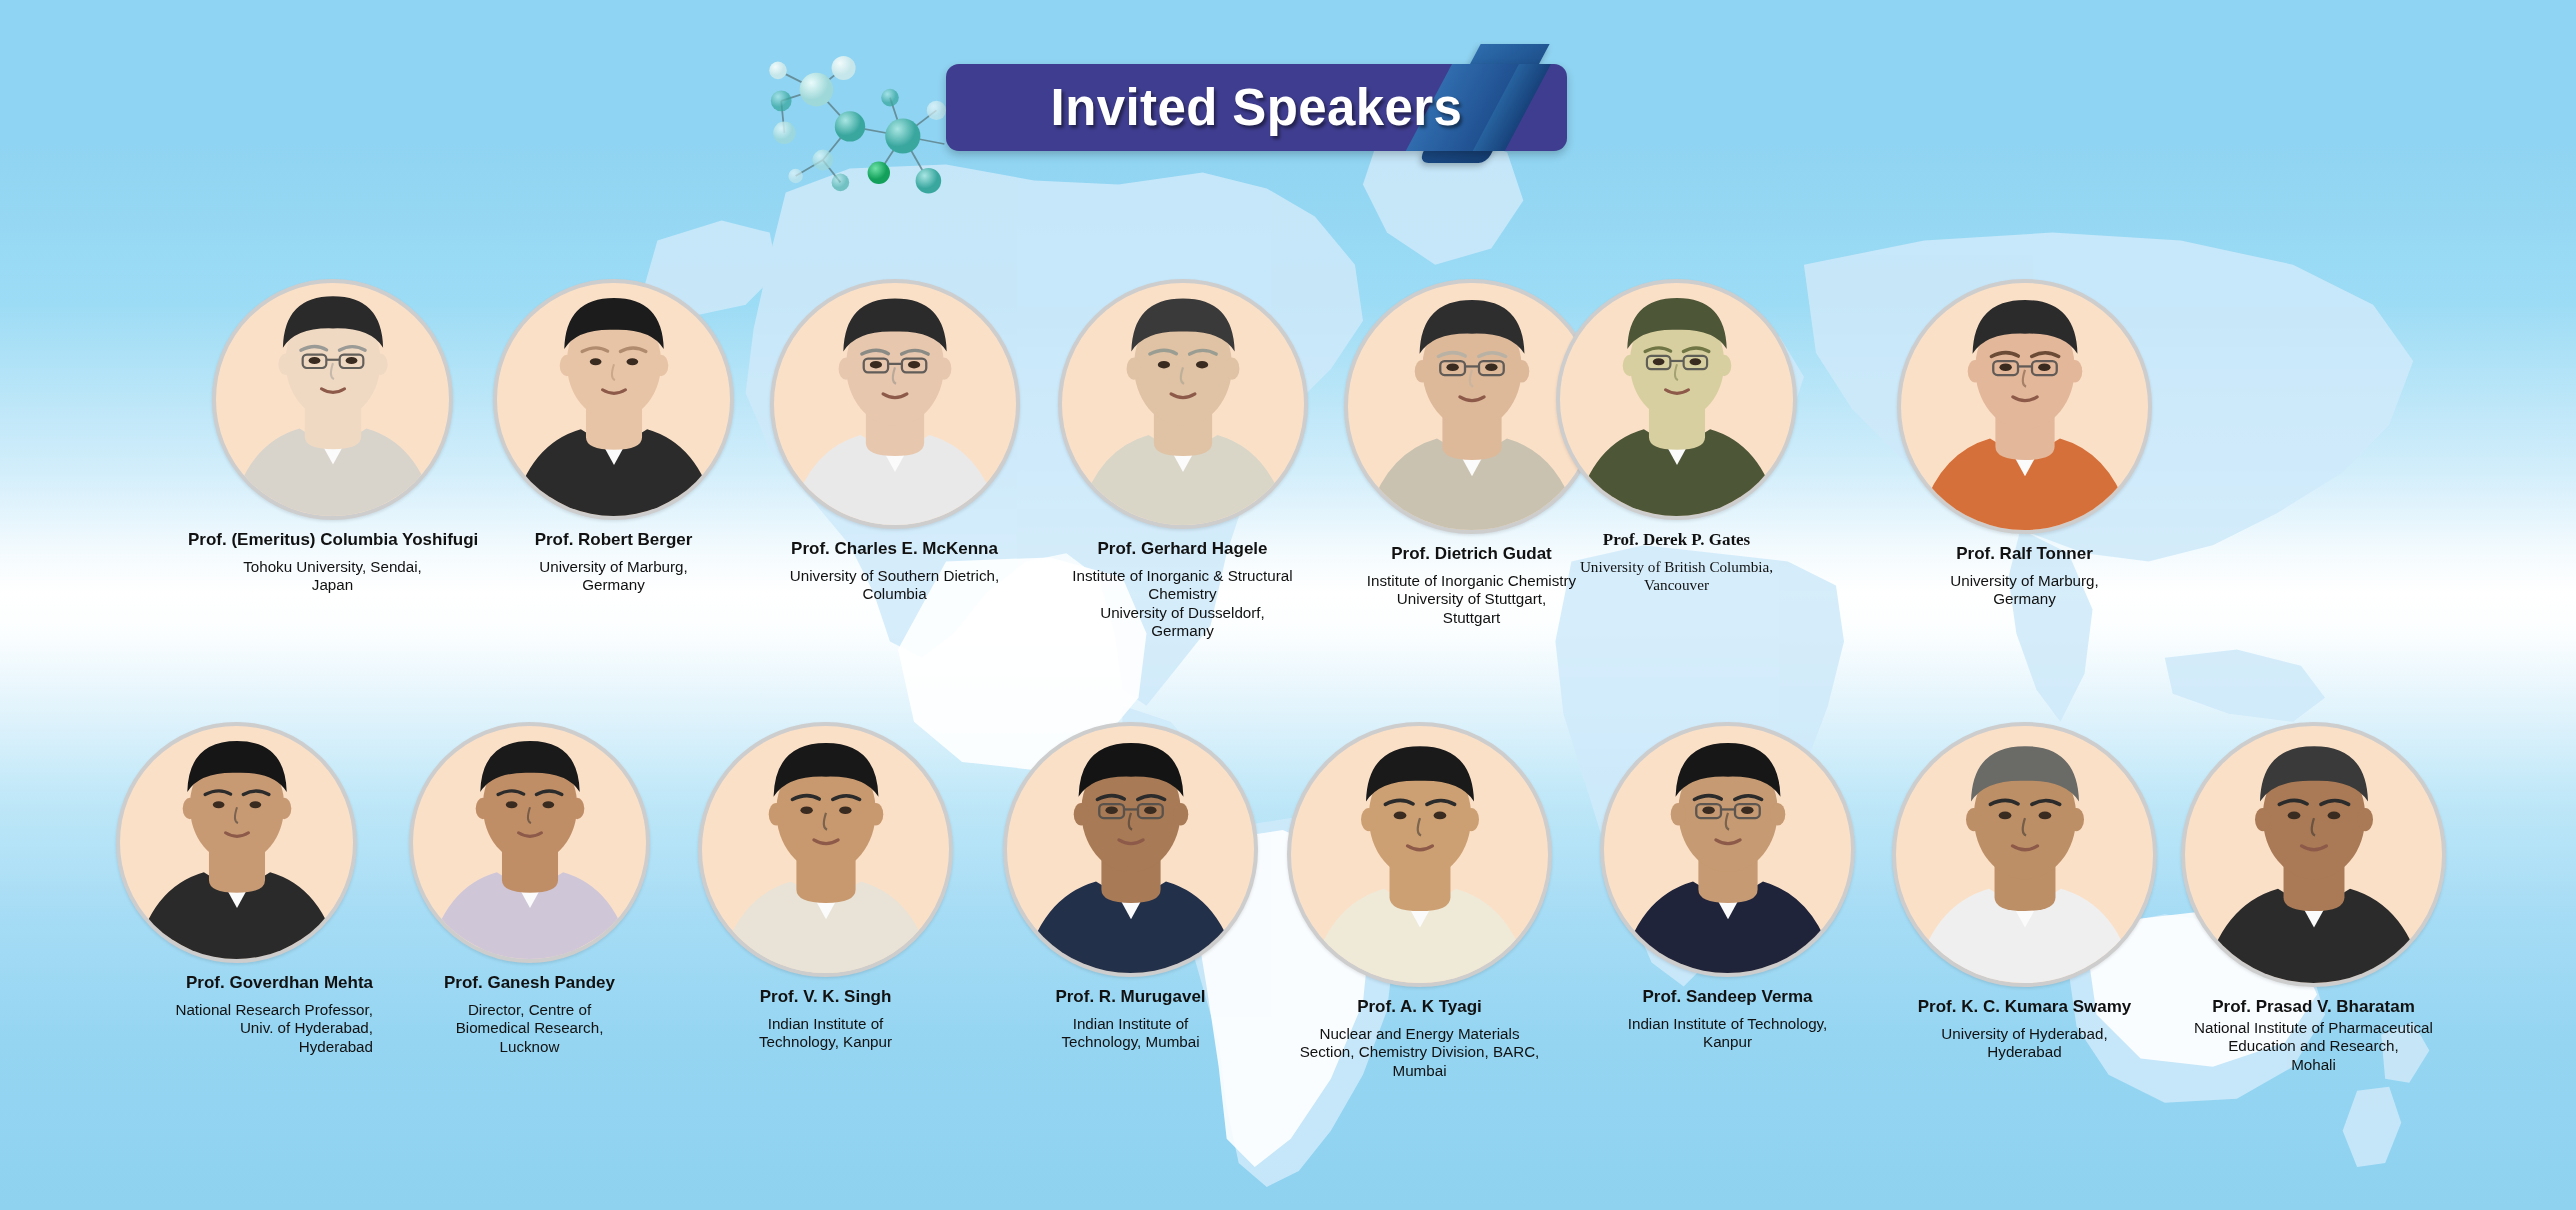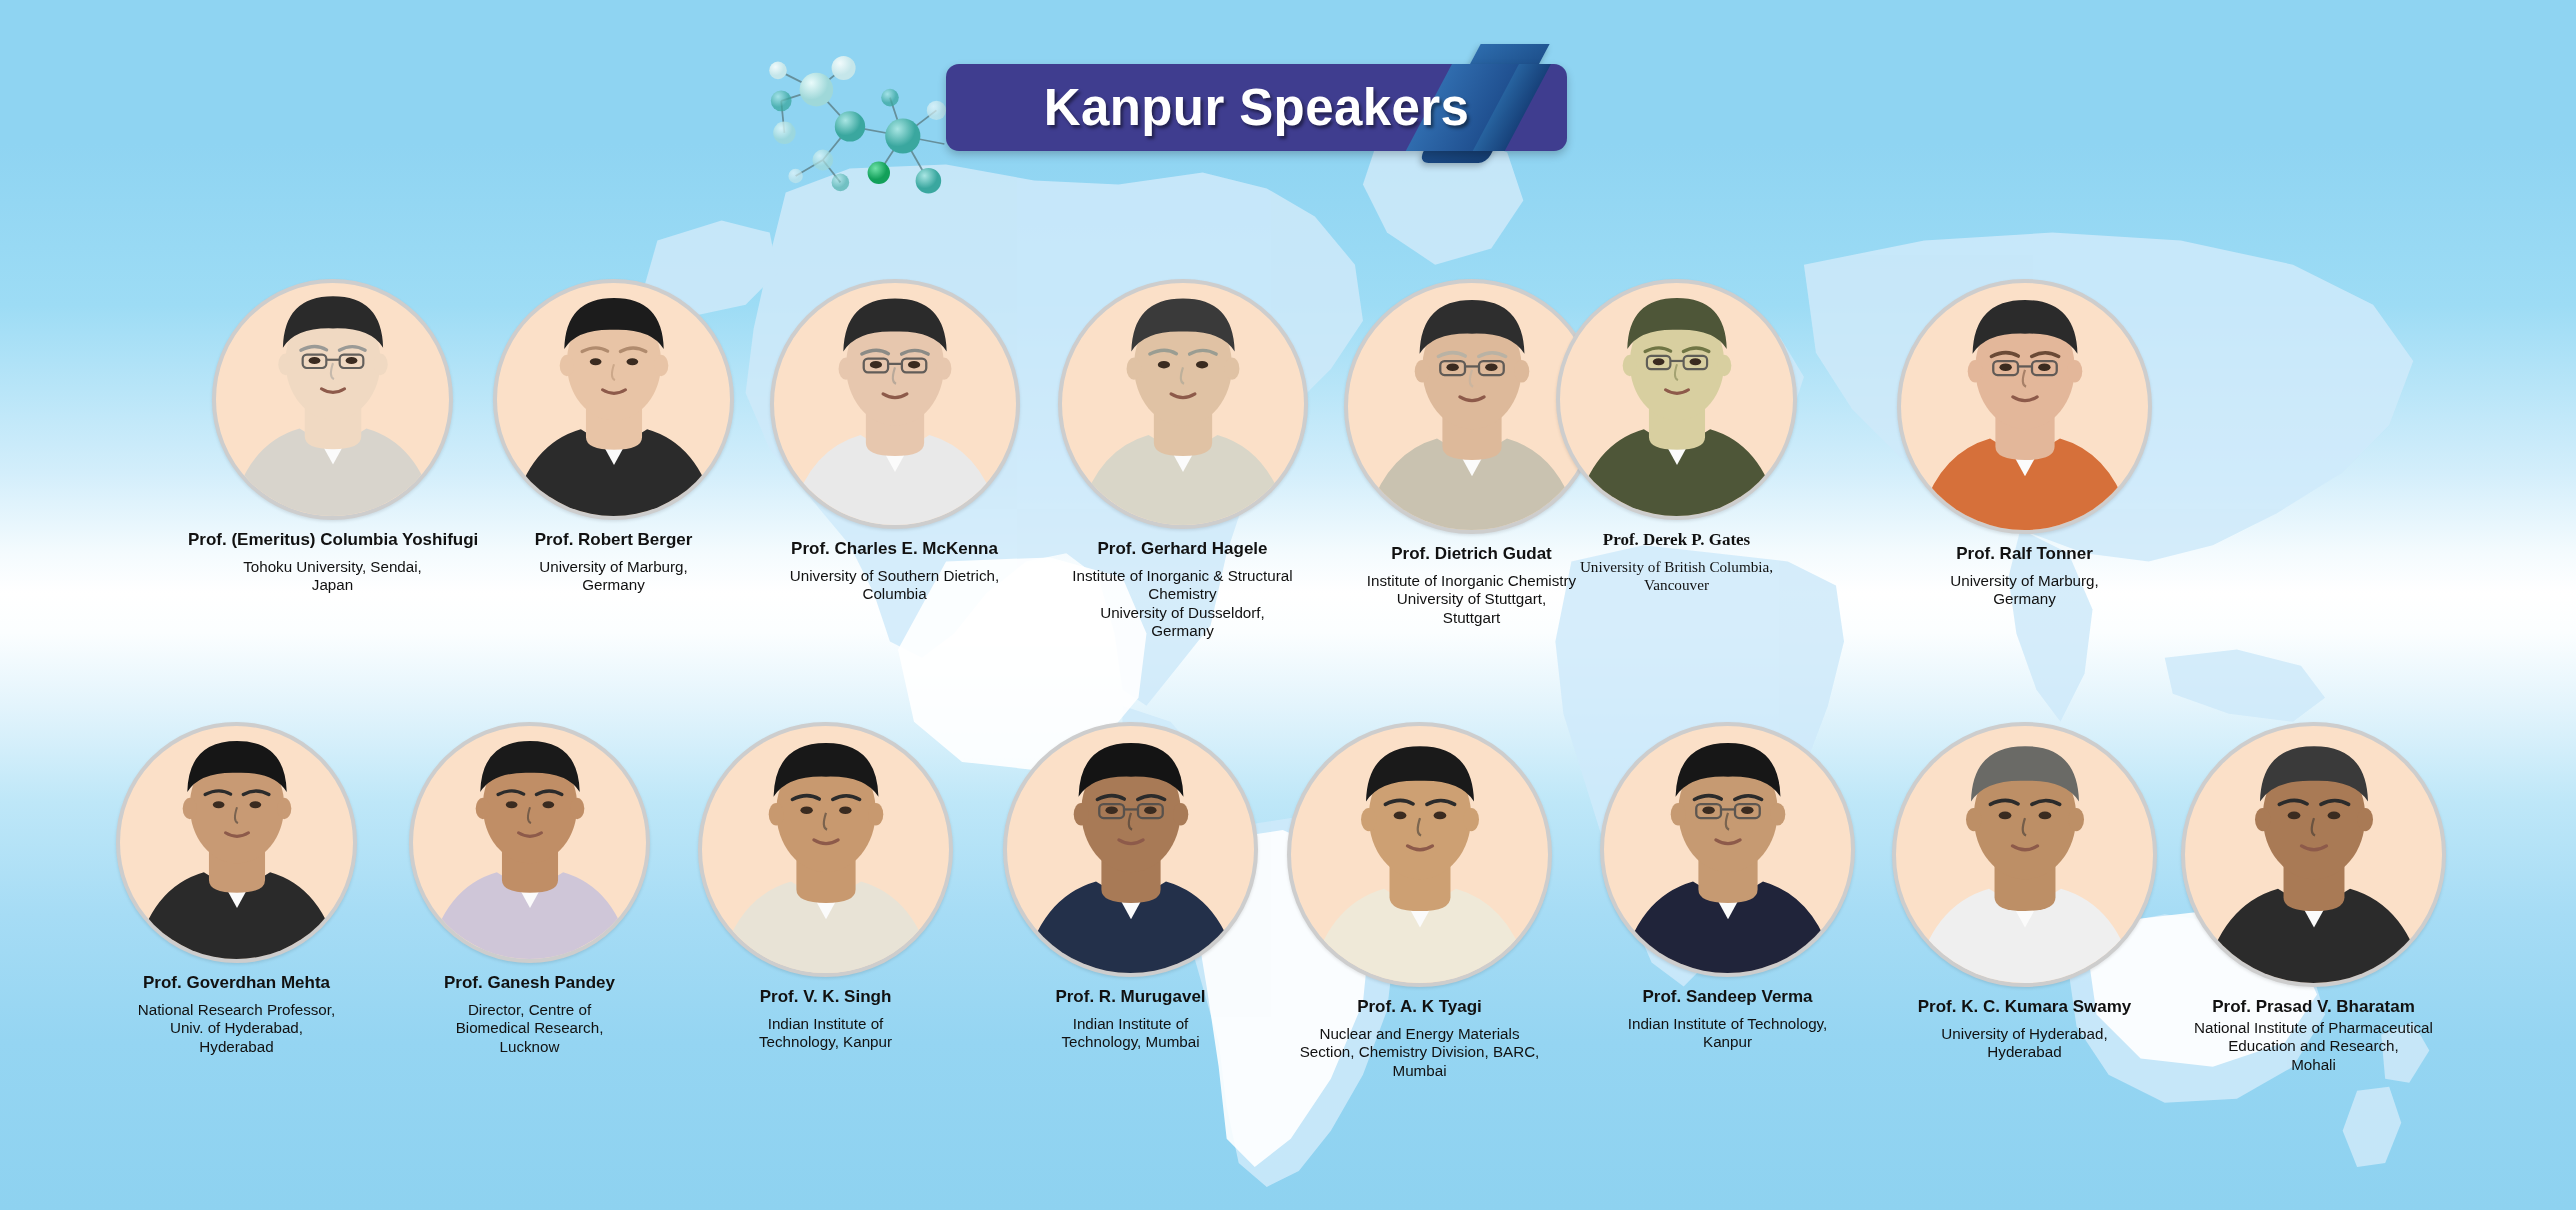--- a/index.html
+++ b/index.html
@@ -270,21 +270,21 @@
     <circle cx="62" cy="190" r="9" fill="url(#gD)" opacity=".65"></circle>
     <circle cx="118" cy="198" r="11" fill="url(#gB)" opacity=".6"></circle>
   </svg>
 
   <div id="banner-tab"></div>
   <div id="title-banner">
     <div id="banner-plate">
       <div id="banner-ribbon"></div>
       <div id="banner-ribbon2"></div>
     </div>
-    <div id="banner-title">Kanpur Speakers</div>
+    <div id="banner-title">Invited Speakers</div>
   </div>
 
   <div class="row" id="row-1">
       <div class="speaker" style="position: absolute; left: 188px; width: 289px;">
       <div class="avatar" style="width:241px;height:241px;">
 
   <svg class="portrait" width="257" height="257" viewBox="0 0 320 320">
     <g>
       <path d="M32 320 Q51.19999999999999 230.39999999999998 118.4 211.20000000000002
                L160 236.8 L201.6 211.20000000000002
@@ -569,21 +569,21 @@
       </div>
       <div class="caption">
         <div class="sp-name">Prof. Ralf Tonner</div>
         <div class="sp-affil">University of Marburg,
 Germany</div>
       </div>
       </div>
     </div>
 
   <div class="row" id="row-2">
-      <div class="speaker" style="position: absolute; left: 100px; width: 273px;">
+      <div class="speaker" style="position: absolute; left: 100px; width: 273px; text-align: right;">
       <div class="avatar" style="width:241px;height:241px;">
 
   <svg class="portrait" width="255" height="255" viewBox="0 0 318 318">
     <g>
       <path d="M31.799999999999997 318 Q50.879999999999995 228.95999999999998 117.66 209.88000000000002
                L159 235.32 L200.34 209.88000000000002
                Q267.12 228.95999999999998 286.2 318 Z" fill="#2a2a2a"></path>
       <path d="M131.97 205.11 L159 254.4 L186.03 205.11
                L174.9 198.75 L143.1 198.75 Z" fill="#fbfbfb"></path>
       <path d="M124.02000000000001 178.08 h69.96 v41.34

